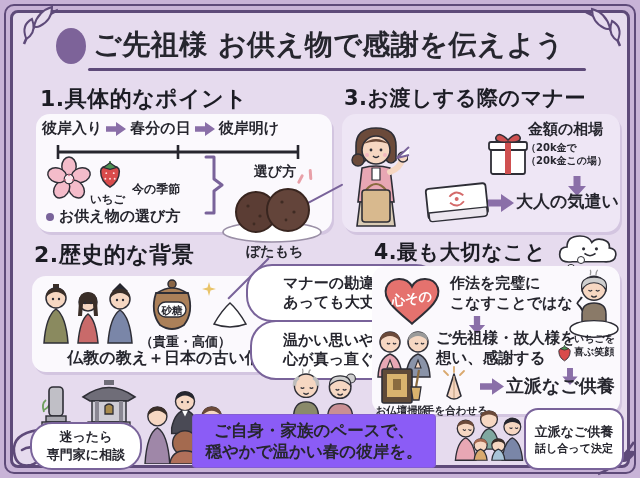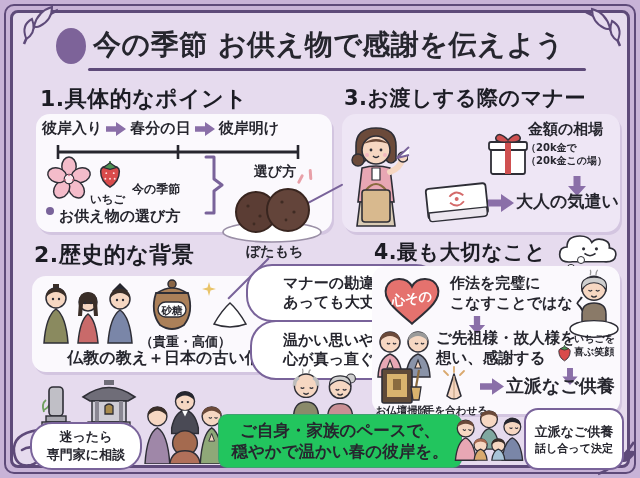--- a/index.html
+++ b/index.html
@@ -46,21 +46,21 @@
 </div>
 <div class="abs" style="left:594px;top:432px">
   <svg width="46" height="46" viewBox="0 0 46 46">
     <path d="M4 42 Q22 36 40 10" fill="none" stroke="#5e4a79" stroke-width="2.6"></path>
     <path d="M22 26 Q34 16 42 20 Q36 32 24 30 Z" fill="#5e4a79"></path>
     <path d="M14 34 Q10 22 2 22 Q6 36 14 36 Z" fill="#5e4a79"></path>
   </svg>
 </div>
 
 <div class="abs" style="left:56px;top:28px;width:30px;height:36px;border-radius:50%;background:#7d6399"></div>
-<div class="abs t" style="left:93px;top:27px;font-size:28px;letter-spacing:.5px">今の季節 お供え物で感謝を伝えよう</div>
+<div class="abs t" style="left:93px;top:27px;font-size:28px;letter-spacing:.5px">ご先祖様 お供え物で感謝を伝えよう</div>
 <div class="abs" style="left:88px;top:68px;width:498px;height:3px;background:#5e4a79;border-radius:2px"></div>
 
 <div class="h" style="left:40px;top:84px;font-size:22px">1.具体的なポイント</div>
 
 <div class="panel" style="left:36px;top:114px;width:296px;height:118px">
   <div class="abs" style="left:6px;top:5px;display:flex;align-items:center;gap:4px">
     <span class="t" style="font-size:15px">彼岸入り</span>
     <svg width="20" height="14" viewBox="0 0 26 18">
         <path d="M0 5.5 H13 V0 L26 9 L13 18 V12.5 H0 Z" fill="#8a6fa8"></path>
       </svg>
@@ -111,21 +111,21 @@
   <div class="abs t" style="left:96px;top:68px;font-size:12px">今の季節</div>
   <div class="abs" style="left:168px;top:40px">
     <svg width="20" height="62" viewBox="0 0 20 62">
       <path d="M2 3 H10 V25 L18 31 L10 37 V59 H2" fill="none" stroke="#79639a" stroke-width="3" stroke-linejoin="round" stroke-linecap="round"></path>
     </svg>
   </div>
   <div class="abs ctr" style="left:190px;top:48px;width:98px">
     <div class="t" style="font-size:14px">選び方</div>
   </div>
   <div class="abs" style="left:204px;top:96px;width:10px;height:12px;border-left:2.5px solid #26262e;border-bottom:2.5px solid #26262e"></div>
-  <div class="abs" style="left:10px;top:93px;display:flex;">
+  <div class="abs" style="left:10px;top:93px;display:flex;align-items:center">
     <span class="dot"></span>
     <span class="t" style="font-size:15px">お供え物の選び方</span>
   </div>
 </div>
 
 <div class="h" style="left:344px;top:84px;font-size:21px">3.お渡しする際のマナー</div>
 
 <div class="panel" style="left:342px;top:114px;width:278px;height:118px;background:#eee6f5">
   <div class="abs" style="left:2px;top:6px">
     <svg width="64" height="110" viewBox="0 0 64 110">
@@ -418,21 +418,21 @@
     <path d="M72 52 L75 60 L69 60 Z" fill="#f6d7c2" stroke="#2e2e36" stroke-width="1"></path>
     <circle cx="44" cy="62" r="13" fill="#a46a4f" stroke="#2e2e36" stroke-width="1.5"></circle>
     <path d="M28 84 Q30 70 44 70 Q58 70 60 84 Z" fill="#b0705a" stroke="#2e2e36" stroke-width="1.5"></path>
   </svg>
 </div>
 <div class="bbl" style="left:30px;top:422px;width:108px;height:44px;border-radius:22px;border-width:2px">
   <div style="font-size:13px">迷ったら</div>
   <div style="font-size:13px">専門家に相談</div>
 </div>
 
-<div class="abs ctr" style="left:218px;top:414px;width:242px;height:52px;background:#22c55e;border:1px solid rgba(120,95,150,.35);border-radius:9px">
+<div class="abs ctr" style="left:192px;top:414px;width:242px;height:52px;background:#8b5cf6;border:1px solid rgba(120,95,150,.35);border-radius:4px">
   <div class="t" style="font-size:16.5px">ご自身・家族のペースで、</div>
   <div class="t" style="font-size:16.5px">穏やかで温かい春の彼岸を。</div>
 </div>
 
 <div class="abs" style="left:450px;top:408px">
   <svg width="78" height="56" viewBox="0 0 78 60">
     <circle cx="39" cy="12" r="9" fill="#f6d7c2" stroke="#2e2e36" stroke-width="1.4"></circle>
     <path d="M30 11 Q30 3 39 3 Q48 3 48 11 Q44 7 39 7 Q34 7 30 11 Z" fill="#6b4a3a"></path>
     <path d="M28 44 Q30 24 39 22 Q48 24 50 44 Z" fill="#7fa8a0" stroke="#2e2e36" stroke-width="1.4"></path>
     <circle cx="14" cy="22" r="9" fill="#f6d7c2" stroke="#2e2e36" stroke-width="1.4"></circle>

